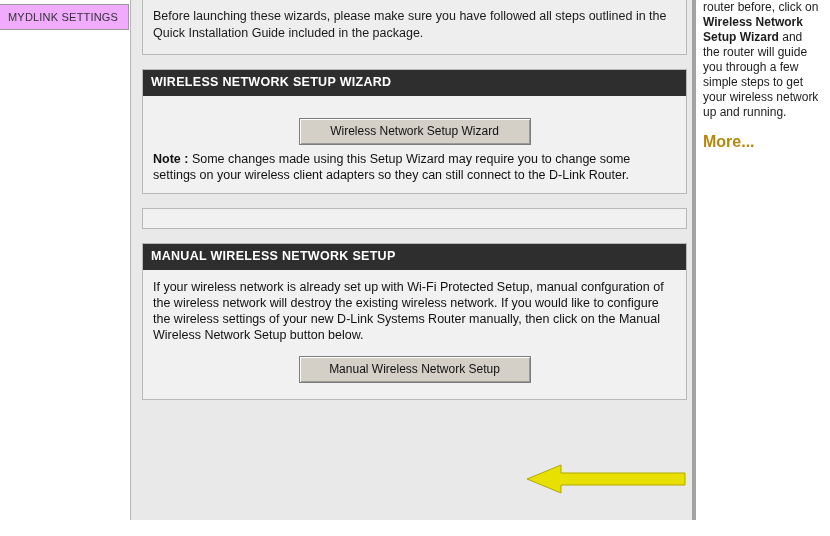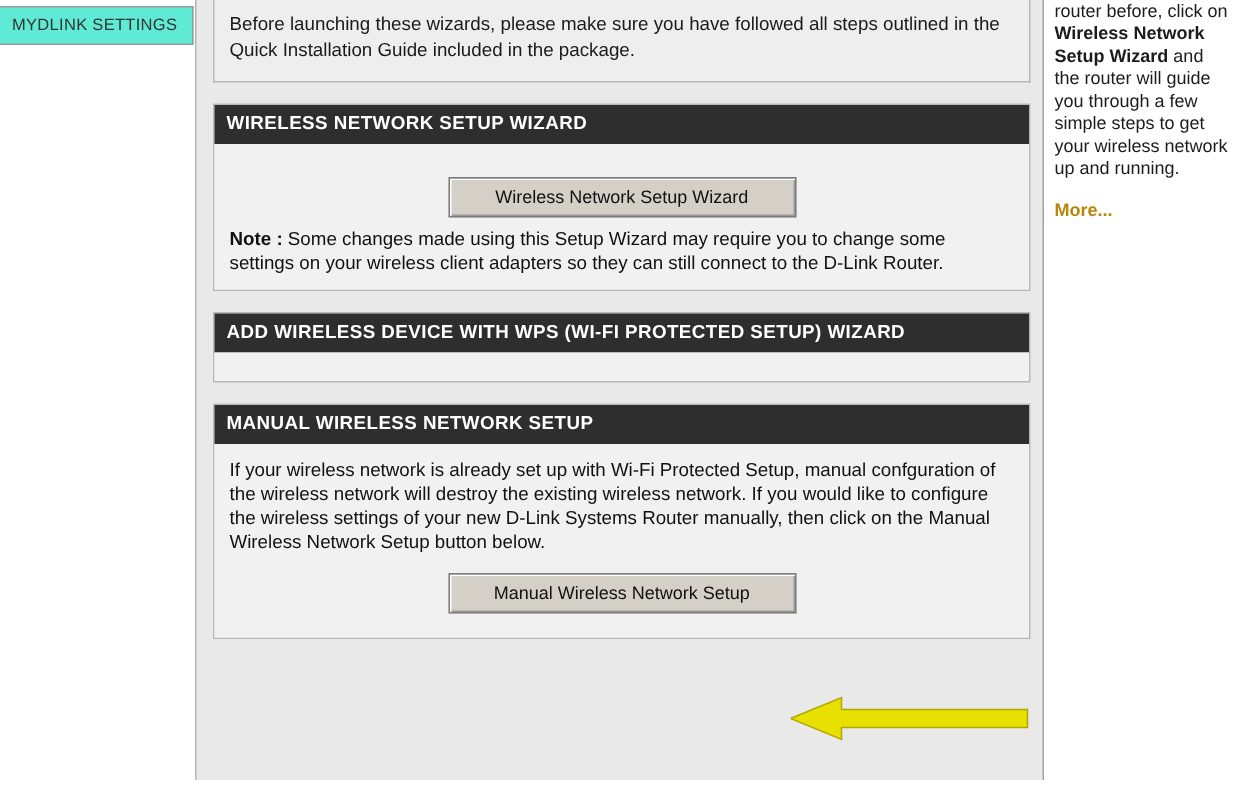--- a/index.html
+++ b/index.html
@@ -25,21 +25,21 @@
     width: 130px;
     height: 536px;
     background: #ffffff;
   }
   #sidebar-tab {
     position: absolute;
     left: 0;
     top: 4px;
     width: 129px;
     height: 26px;
-    background: #5eead4;
+    background: #f0abfc;
     border: 1px solid #9a9a9a;
     border-left: none;
     box-sizing: border-box;
     display: flex;
     align-items: center;
     padding-left: 8px;
   }
   #sidebar-tab span {
     font-size: 11px;
     color: #333333;
@@ -59,21 +59,21 @@
 
   
   #main {
     position: absolute;
     left: 130px;
     top: 0;
     width: 566px;
     height: 520px;
     background: #e9e9e9;
     border-left: 1px solid #b5b5b5;
-    border-right: 1px solid #a3a3a3;
+    border-right: 4px solid #a3a3a3;
     box-sizing: border-box;
   }
   #main-inner {
     position: absolute;
     left: 11px;
     top: 0px;
     width: 545px;
     background: transparent;
   }
 
@@ -167,21 +167,21 @@
     font-size: 12px;
     line-height: 15px;
     color: #1c1c1c;
   }
   #helppanel b {
     font-weight: bold;
   }
   #help-more {
     color: #b8860b;
     font-weight: bold;
-    font-size: 12px;
+    font-size: 16px;
     cursor: pointer;
   }
 
   
   .help-first {
     padding-top: 0px;
   }
 </style>
 </head>
 <body>
@@ -204,21 +204,20 @@
       <div class="section-header">WIRELESS NETWORK SETUP WIZARD</div>
       <div class="section-body">
         <div class="btn-row">
           <div class="wiz-btn">Wireless Network Setup Wizard</div>
         </div>
         <p><span class="note-label">Note :</span><span> Some changes made using this Setup Wizard may require you to change some settings on your wireless client adapters so they can still connect to the D-Link Router.</span></p>
       </div>
     </div>
 
     <div class="section">
-      <div class="section-header">ADD WIRELESS DEVICE WITH WPS (WI-FI PROTECTED SETUP) WIZARD</div>
       <div class="section-body">
       </div>
     </div>
 
     <div class="section">
       <div class="section-header">MANUAL WIRELESS NETWORK SETUP</div>
       <div class="section-body">
         <p>If your wireless network is already set up with Wi-Fi Protected Setup, manual confguration of the wireless network will destroy the existing wireless network. If you would like to configure the wireless settings of your new D-Link Systems Router manually, then click on the Manual Wireless Network Setup button below.</p>
         <div class="btn-row">
           <div class="wiz-btn">Manual Wireless Network Setup</div>

